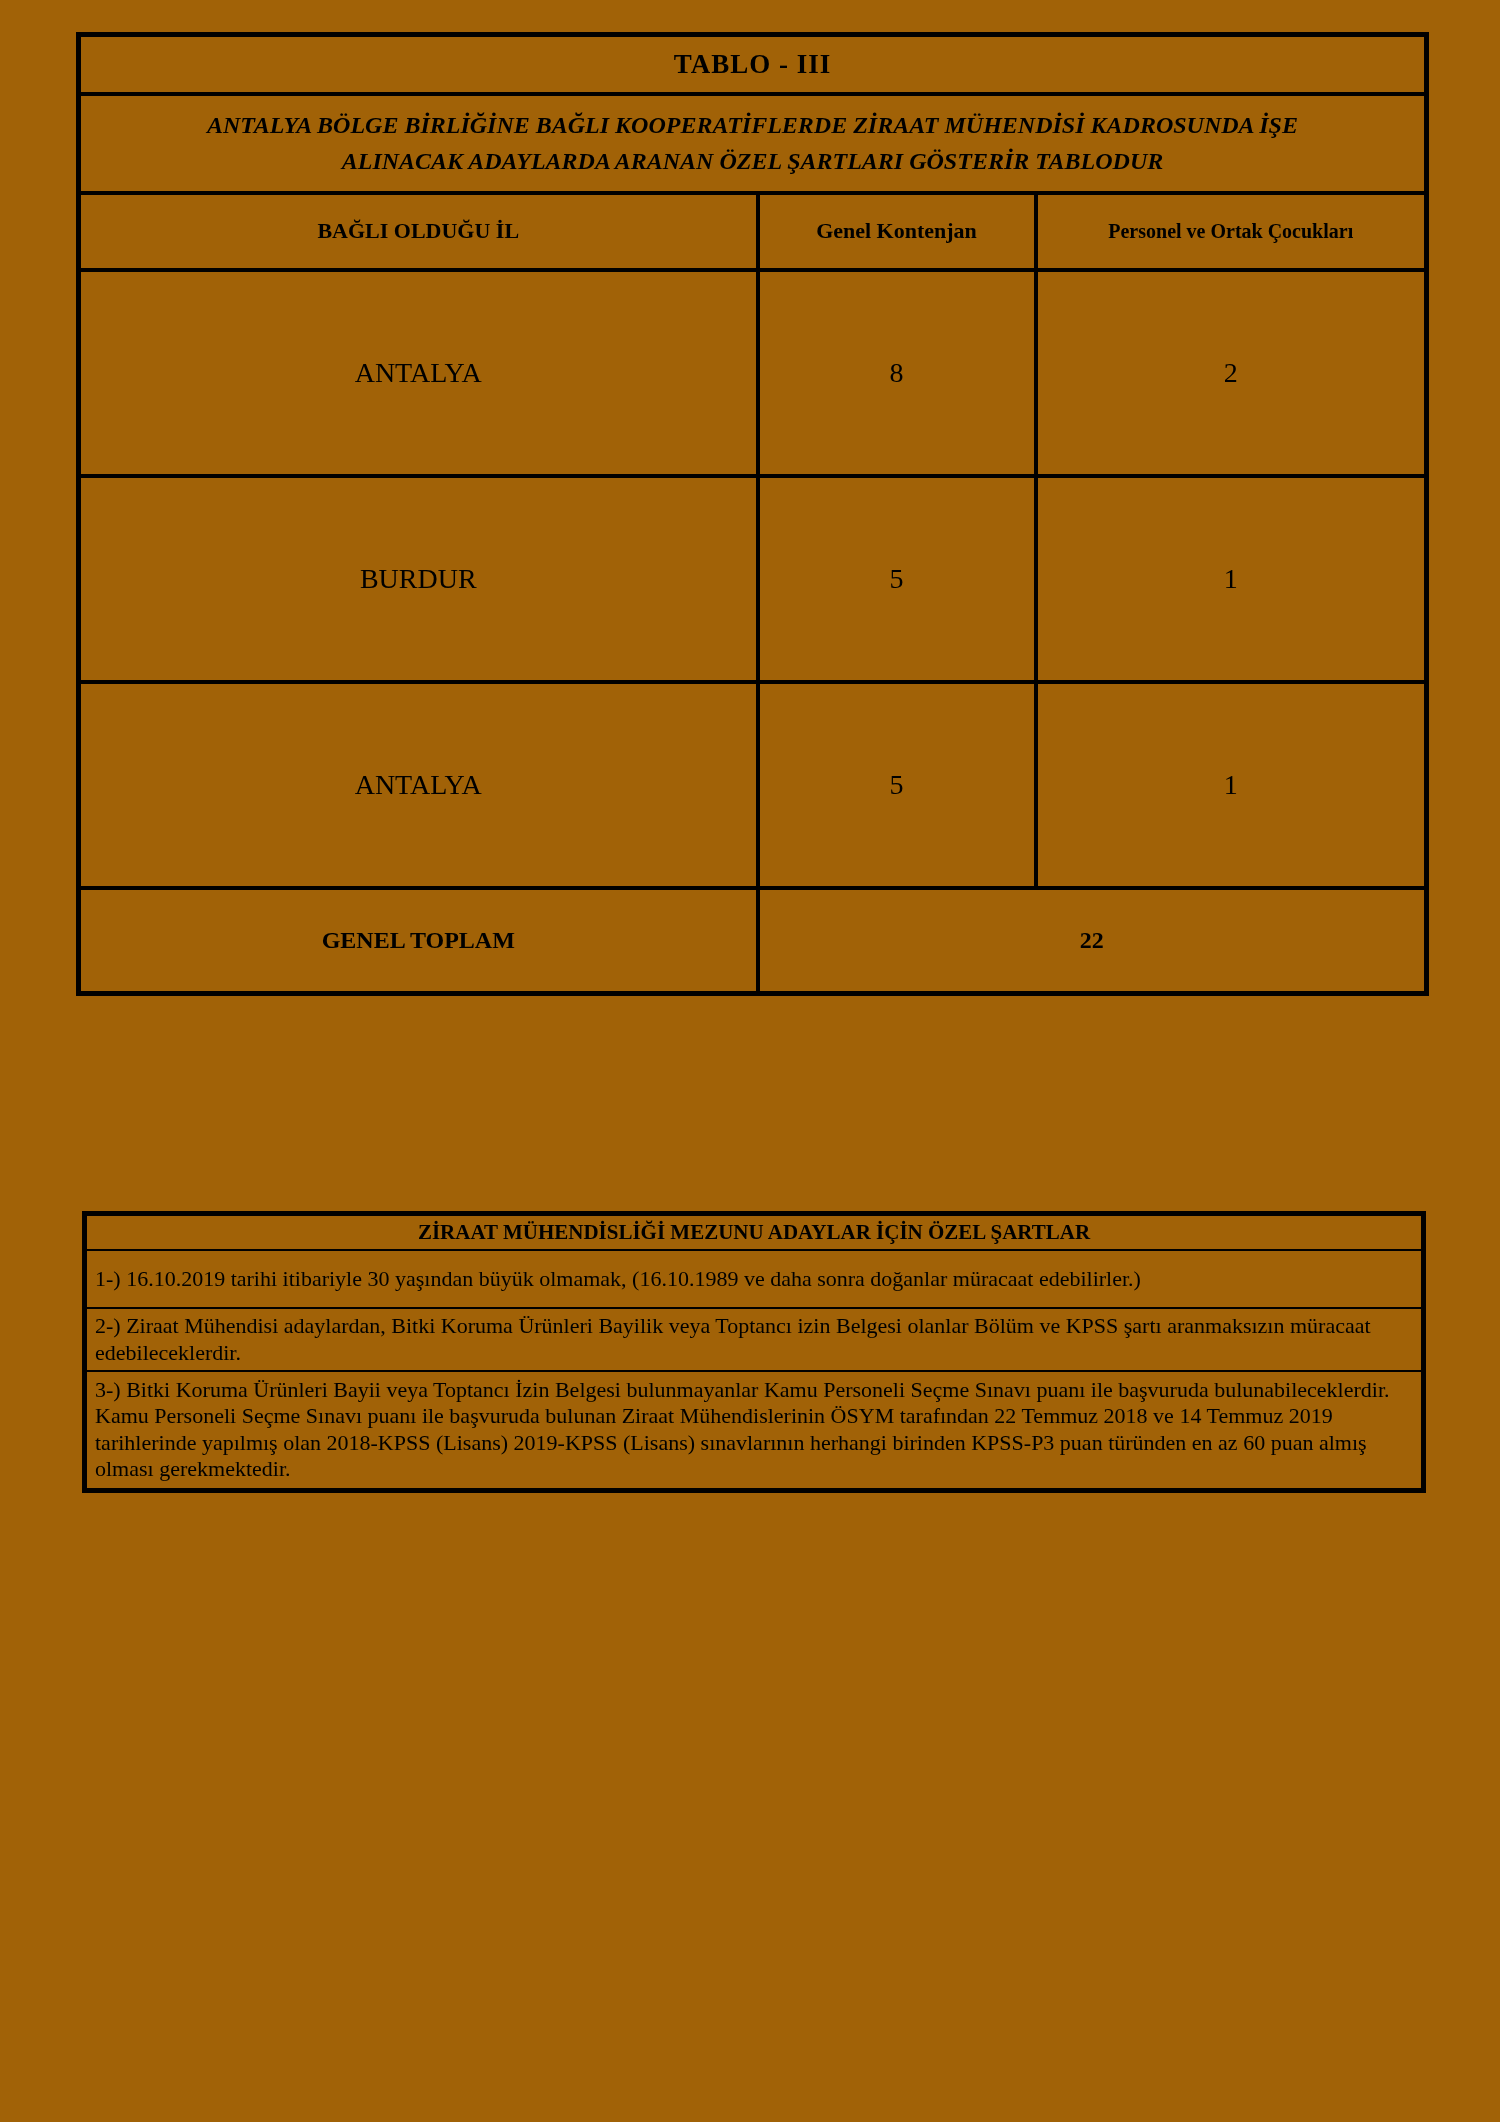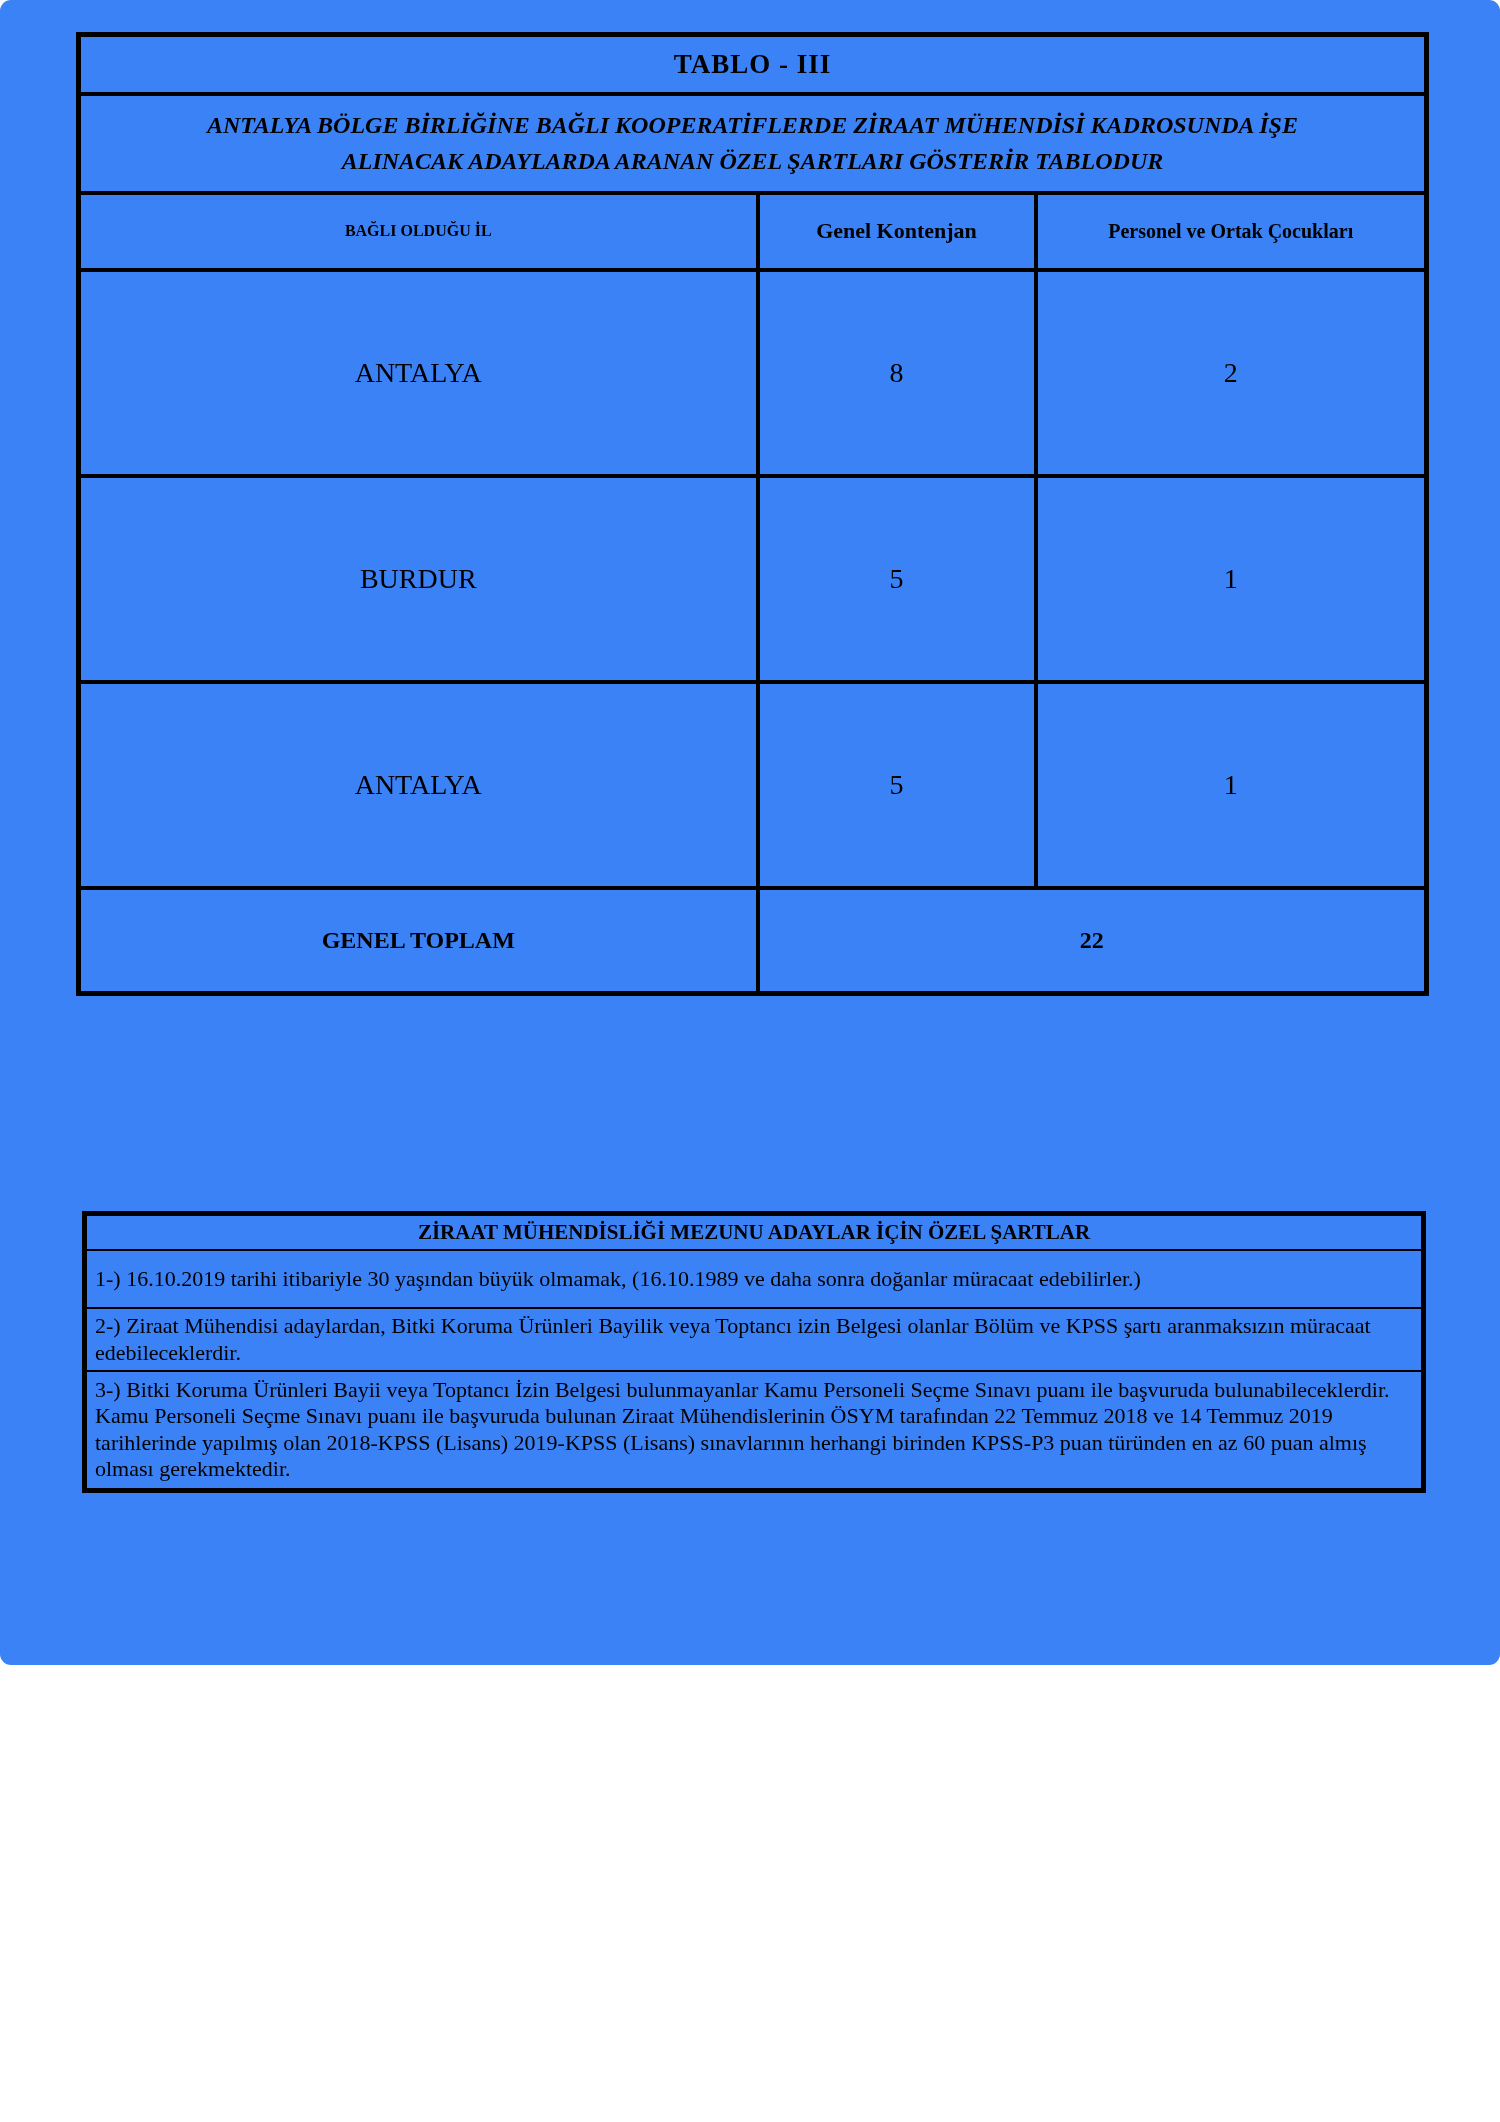--- a/index.html
+++ b/index.html
@@ -4,24 +4,23 @@
 <style>
   html, body { margin: 0; padding: 0; }
   body {
     width: 1500px; height: 2122px;
     background: #ffffff;
     color: #000000;
     font-family: "Liberation Serif", "DejaVu Serif", serif;
   }
   .page {
     position: relative;
-    width: 1500px; height: 1665px;
-    background: #3b82f6;
+    width: 1500px; height: 2122px;
+    background: #a16207;
     overflow: hidden;
-    border-radius: 11px;
   }
   table { border-collapse: collapse; table-layout: fixed; }
 
   
   .t1 {
     position: absolute; left: 76px; top: 32px;
     width: 1348px;
     border: 5px solid #000;
   }
   .t1 td {
@@ -37,21 +36,21 @@
   .t1-title       { font-size: 27px; font-weight: bold; letter-spacing: 1px; }
 
   .t1-subtitle-row{ height: 99px; }
   .t1-subtitle    { font-size: 24px; font-weight: bold; line-height: 1.5; white-space: pre-line; font-style: italic; }
 
   .t1-note-row    { height: 66px; }
   .t1-note        { font-size: 24px; font-weight: bold; line-height: 1.3; white-space: pre-line; }
 
   .t1-head-row    { height: 77px; }
   .th             { font-weight: bold; }
-  .th1            { font-size: 16px; }
+  .th1            { font-size: 22px; }
   .th2            { font-size: 22px; }
   .th3            { font-size: 20px; }
 
   .t1-data-row    { height: 206px; }
   .city, .num     { font-size: 28px; font-weight: normal; }
 
   .t1-total-row   { height: 106px; }
   .t1-grand-row   { height: 106px; }
   .total-label, .total-num { font-size: 24px; font-weight: bold; }
 

